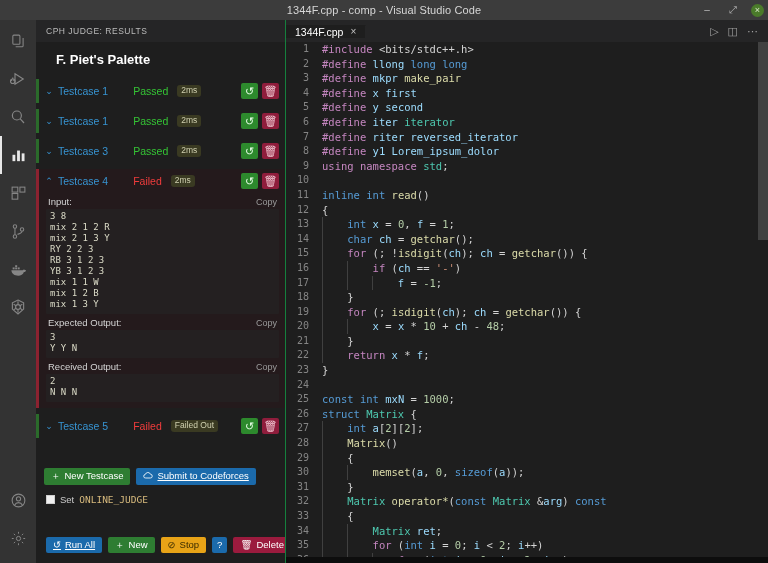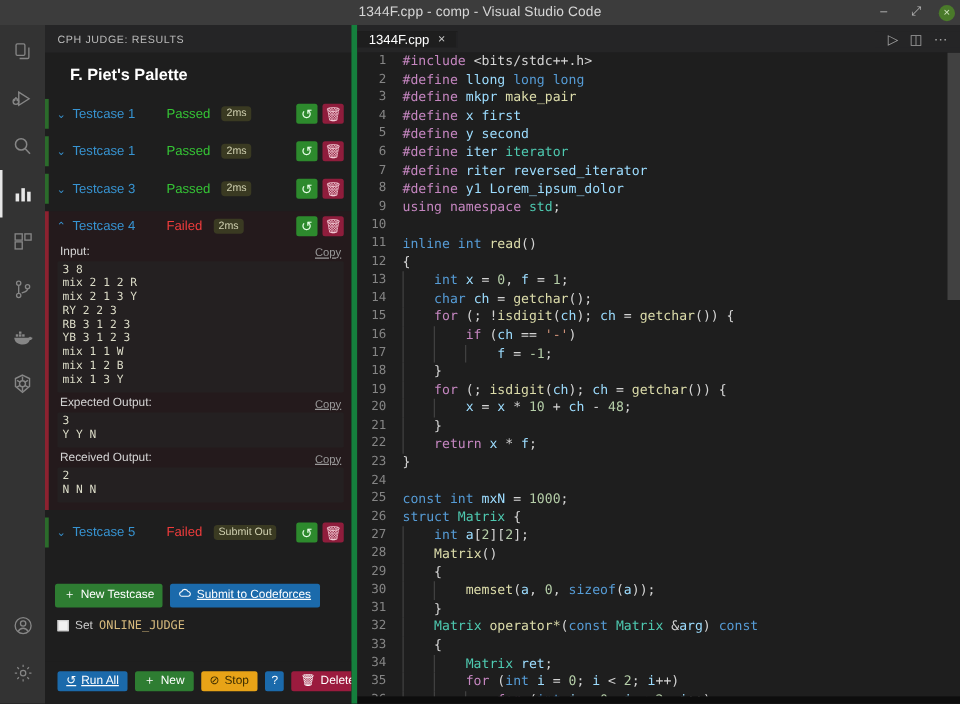--- a/index.html
+++ b/index.html
@@ -41,21 +41,21 @@
   .act-icon.active:before {
     content:""; position:absolute; left:0; top:0; bottom:0; width:2px; background:#e7e7e7;
   }
   .act-icon svg { display:block; }
   .act-spacer { flex:1 1 auto; }
 
   
   .sidepanel {
     width:250px; flex:0 0 250px; background:#252526;
     display:flex; flex-direction:column; min-height:0;
-    border-right:5px solid #15803d;
+    border-right:1px solid #15803d;
   }
   .panel-header {
     height:22px; flex:0 0 22px; display:flex; align-items:center;
     padding:0 10px; font-size:8.5px; letter-spacing:.5px;
     color:#bbbbbb; text-transform:uppercase; background:#252526;
   }
   .panel-body {
     flex:1 1 auto; overflow:hidden; background:#1e1e1e; position:relative;
     display:flex; flex-direction:column; min-height:0;
   }
@@ -92,21 +92,21 @@
     width:17px; height:16px; border-radius:2px; display:flex; align-items:center; justify-content:center;
   }
   .icon-btn.rerun { background:#2d8a2d; color:#e9ffe9; }
   .icon-btn.del   { background:#8f1d3c; color:#f2c8d3; }
 
   .io-block { padding:0 6px 0 6px; }
   .io-label-row {
     display:flex; align-items:center; justify-content:space-between;
     font-size:9.5px; color:#d4d4d4; padding:3px 2px 2px 2px;
   }
-  .io-copy { font-size:9px; color:#9a9a9a;text-decoration:underline; }
+  .io-copy { font-size:9px; color:#9a9a9a; }
   .io-text {
     font-family:"DejaVu Sans Mono","Liberation Mono",monospace;
     font-size:9px; line-height:11px; color:#dcdcc8;
     background:#242021; padding:2px 4px 4px 4px; white-space:pre;
     min-height:12px; border-radius:1px;
   }
 
   .panel-actions { padding:8px 8px 2px 8px; display:flex; gap:6px; }
   .btn {
     display:inline-flex; align-items:center; gap:4px;
@@ -350,21 +350,21 @@
 N N N</div>
               <div style="height:6px"></div>
             </div>
           </div>
 
           <div class="tc pass">
             <div class="tc-head">
               <span class="chev">⌄</span>
               <span class="tc-name">Testcase 5</span>
               <span class="tc-status bad">Failed</span>
-              <span class="tc-time">Submit Out</span>
+              <span class="tc-time">Failed Out</span>
               <span class="tc-actions">
                 <span class="icon-btn rerun">↺</span>
                 <span class="icon-btn del">🗑</span>
               </span>
             </div>
           </div>
         </div>
 
         <div class="panel-actions">
           <span class="btn green">

